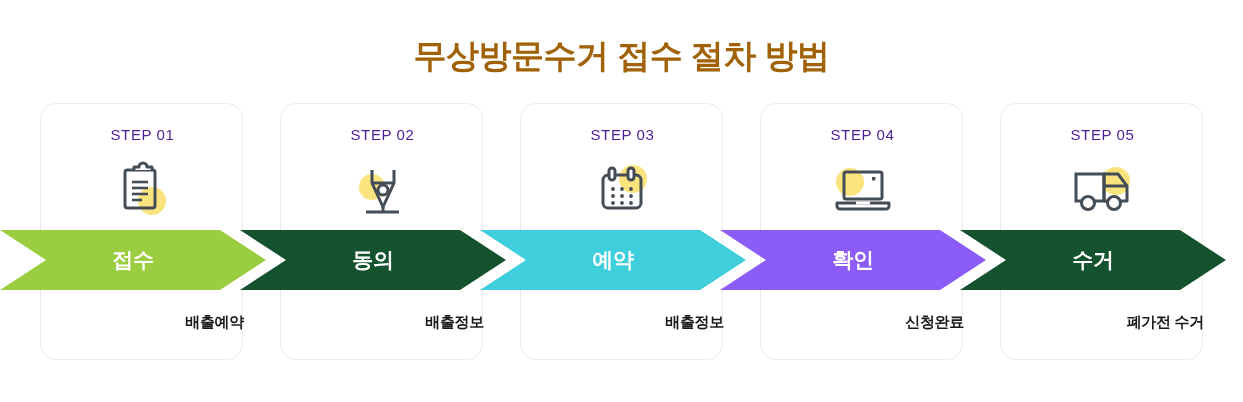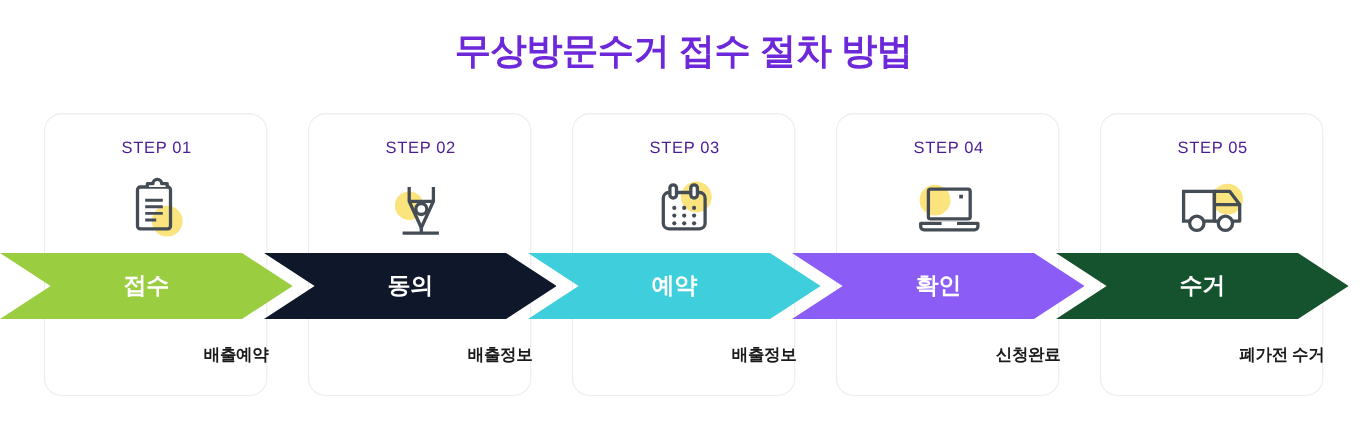--- a/index.html
+++ b/index.html
@@ -16,27 +16,27 @@
 
   #page {
     position: relative;
     width: 1243px;
     height: 402px;
   }
 
   
   #page-title {
     position: absolute;
-    top: 24px;
+    top: 34px;
     left: 0;
     width: 1243px;
     text-align: center;
     font-size: 33px;
     font-weight: bold;
-    color: #6d28d9;
+    color: #a16207;
     letter-spacing: -0.5px;
     line-height: 44px;
   }
 
   
   #steps {
     position: absolute;
     top: 103px;
     left: 40px;
     width: 1163px;
@@ -221,21 +221,21 @@
       </div>
       <div class="step-caption">폐가전 수거</div>
     </div>
 
   </div>
 
   <div id="arrow-band">
     <div class="arrow a0" style="background: rgb(154, 205, 63);">
       <div class="arrow-label">접수</div>
     </div>
-    <div class="arrow a1" style="background: #0f172a;">
+    <div class="arrow a1" style="background: #14532d;">
       <div class="arrow-label">동의</div>
     </div>
     <div class="arrow a2" style="background: rgb(62, 206, 220);">
       <div class="arrow-label">예약</div>
     </div>
     <div class="arrow a3" style="background: #8b5cf6;">
       <div class="arrow-label">확인</div>
     </div>
     <div class="arrow a4" style="background: #14532d;">
       <div class="arrow-label">수거</div>

